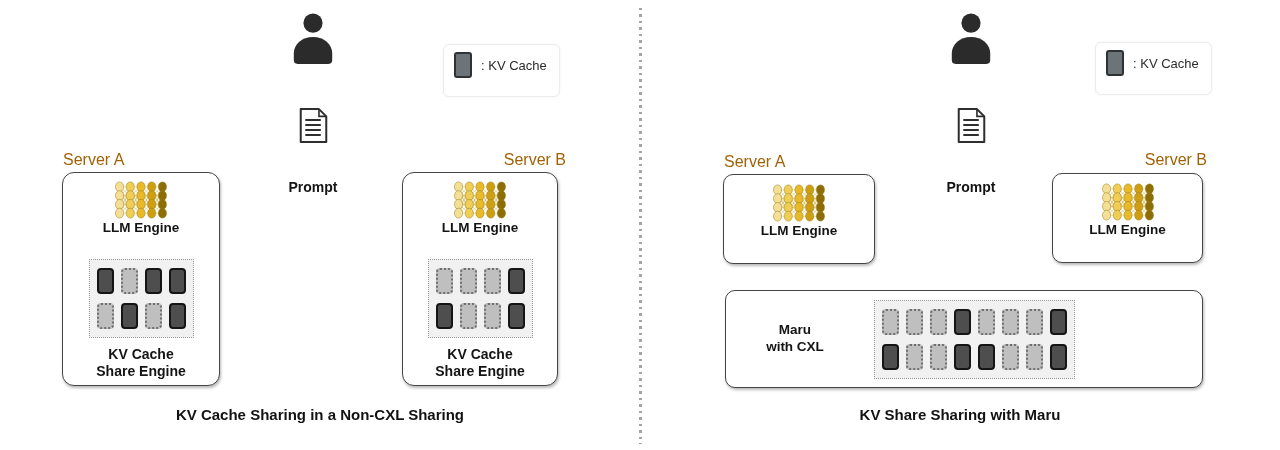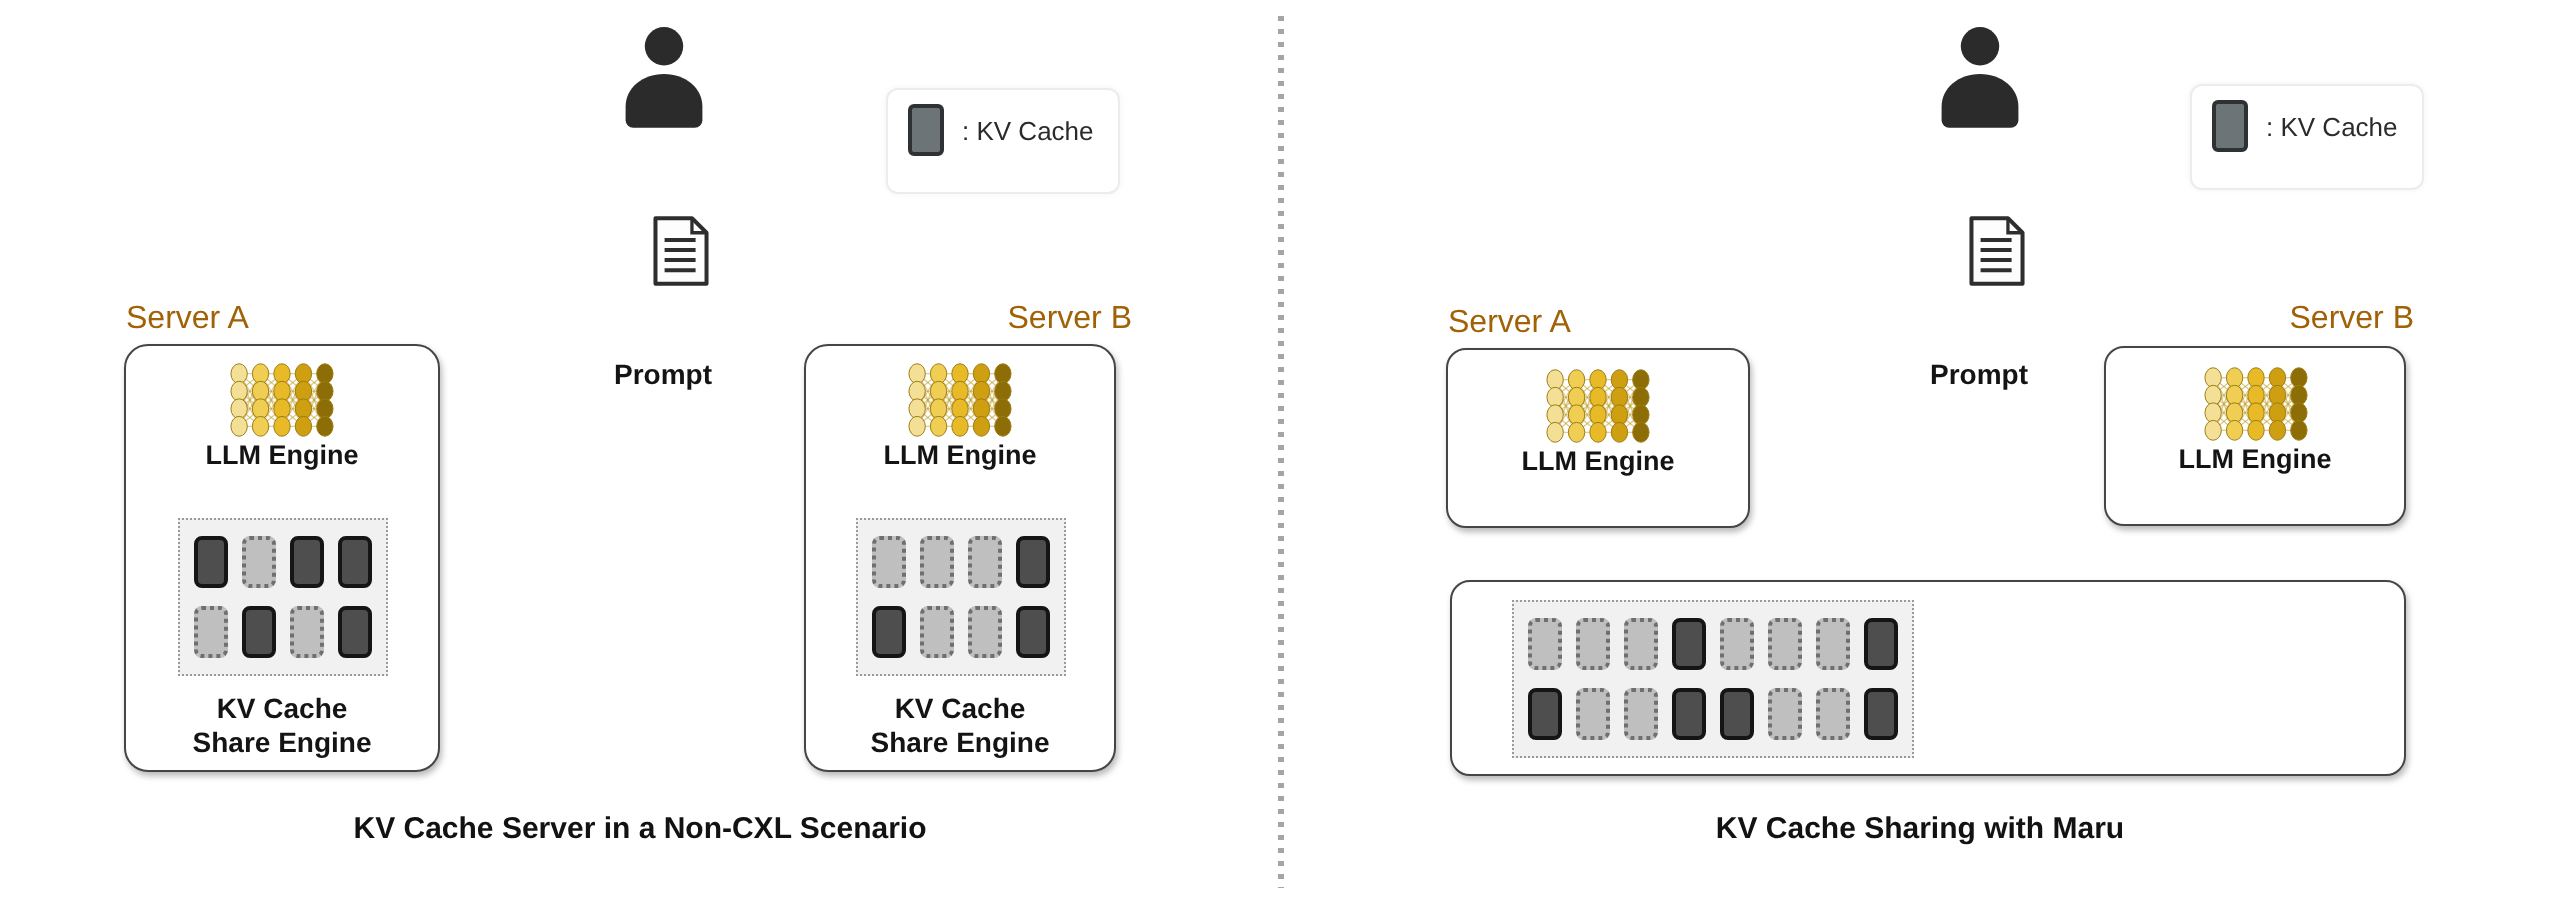--- a/index.html
+++ b/index.html
@@ -4,21 +4,21 @@
 <style>
   html,body{margin:0;padding:0;background:#ffffff;}
   body{font-family:"Liberation Sans", sans-serif; color:#1a1a1a;}
   .canvas{position:relative;width:1280px;height:450px;background:#fff;overflow:hidden;}
   .half{position:absolute;top:0;width:640px;height:450px;}
   #half-left{left:0;} #half-right{left:640px;}
 
   .divider{position:absolute;left:639px;top:8px;height:436px;width:3px;
     background:repeating-linear-gradient(to bottom,#a9a2a6 0 2.5px,transparent 2.5px 6.5px);}
 
-  .prompt-group{position:absolute;top:12px;width:86px;display:flex;flex-direction:column;align-items:flex-end;gap:32px;}
+  .prompt-group{position:absolute;top:12px;width:86px;display:flex;flex-direction:column;align-items:center;gap:32px;}
   .prompt-label{margin-top:3px;font-size:14px;font-weight:bold;color:#141414;}
   .doc-icon{margin-top:11px;}
 
   .legend{position:absolute;display:flex;align-items:center;gap:9px;
     border:1px solid #ececec;border-radius:6px;background:#fff;
     padding:7px 12px 18px 10px;box-shadow:0 0 3px rgba(0,0,0,0.05);}
   .legend-swatch{width:18px;height:26px;border-radius:3px;background:var(--legend-swatch);
     border:2px solid #2e3234;box-sizing:border-box;}
   .legend-text{font-size:13px;color:#2b2b2b;white-space:nowrap;}
 
@@ -283,21 +283,21 @@
           <div class="block light"></div>
           <div class="block light"></div>
           <div class="block dark"></div>
         </div>
       <div class="share-label">
         <div>KV Cache</div>
         <div>Share Engine</div>
       </div>
     </div>
 
-    <div class="caption">KV Cache Server in a Non-CXL Scenario</div>
+    <div class="caption">KV Cache Sharing in a Non-CXL Sharing</div>
   </section>
 
   <div class="divider"></div>
 
   <section class="half" id="half-right">
 
     <div class="prompt-group" style="left:288px;">
       <svg viewBox="0 0 50 54" width="48" height="52">
         <circle class="person-fill" cx="25" cy="11.5" r="10"></circle>
         <path class="person-fill" d="M25 26 C13.5 26 5 33.5 5 43 v7 a4 4 0 0 0 4 4 h32 a4 4 0 0 0 4 -4 v-7 C45 33.5 36.5 26 25 26 Z"></path>
@@ -491,36 +491,40 @@
             <ellipse cx="39" cy="33" rx="4.2" ry="5.1" fill="#cf9f12" stroke="#9a7a10" stroke-width="0.5"></ellipse>
             <ellipse cx="50" cy="6" rx="4.2" ry="5.1" fill="#8d6d06" stroke="#9a7a10" stroke-width="0.5"></ellipse>
             <ellipse cx="50" cy="15" rx="4.2" ry="5.1" fill="#8d6d06" stroke="#9a7a10" stroke-width="0.5"></ellipse>
             <ellipse cx="50" cy="24" rx="4.2" ry="5.1" fill="#8d6d06" stroke="#9a7a10" stroke-width="0.5"></ellipse>
             <ellipse cx="50" cy="33" rx="4.2" ry="5.1" fill="#8d6d06" stroke="#9a7a10" stroke-width="0.5"></ellipse>
           </svg></span>
       <div class="engine-label">LLM Engine</div>
     </div>
 
     <div class="maru-box" style="left:85px;top:290px;width:478px;height:98px;">
+      <div class="maru-label">
+        <div>Maru</div>
+        <div>with CXL</div>
+      </div>
       <div class="cache-grid cols-8">
           <div class="block light"></div>
           <div class="block light"></div>
           <div class="block light"></div>
           <div class="block dark"></div>
           <div class="block light"></div>
           <div class="block light"></div>
           <div class="block light"></div>
           <div class="block dark"></div>
           <div class="block dark"></div>
           <div class="block light"></div>
           <div class="block light"></div>
           <div class="block dark"></div>
           <div class="block dark"></div>
           <div class="block light"></div>
           <div class="block light"></div>
           <div class="block dark"></div>
         </div>
     </div>
 
-    <div class="caption">KV Cache Sharing with Maru</div>
+    <div class="caption">KV Share Sharing with Maru</div>
   </section>
 
 </div>
 
 </body></html>

